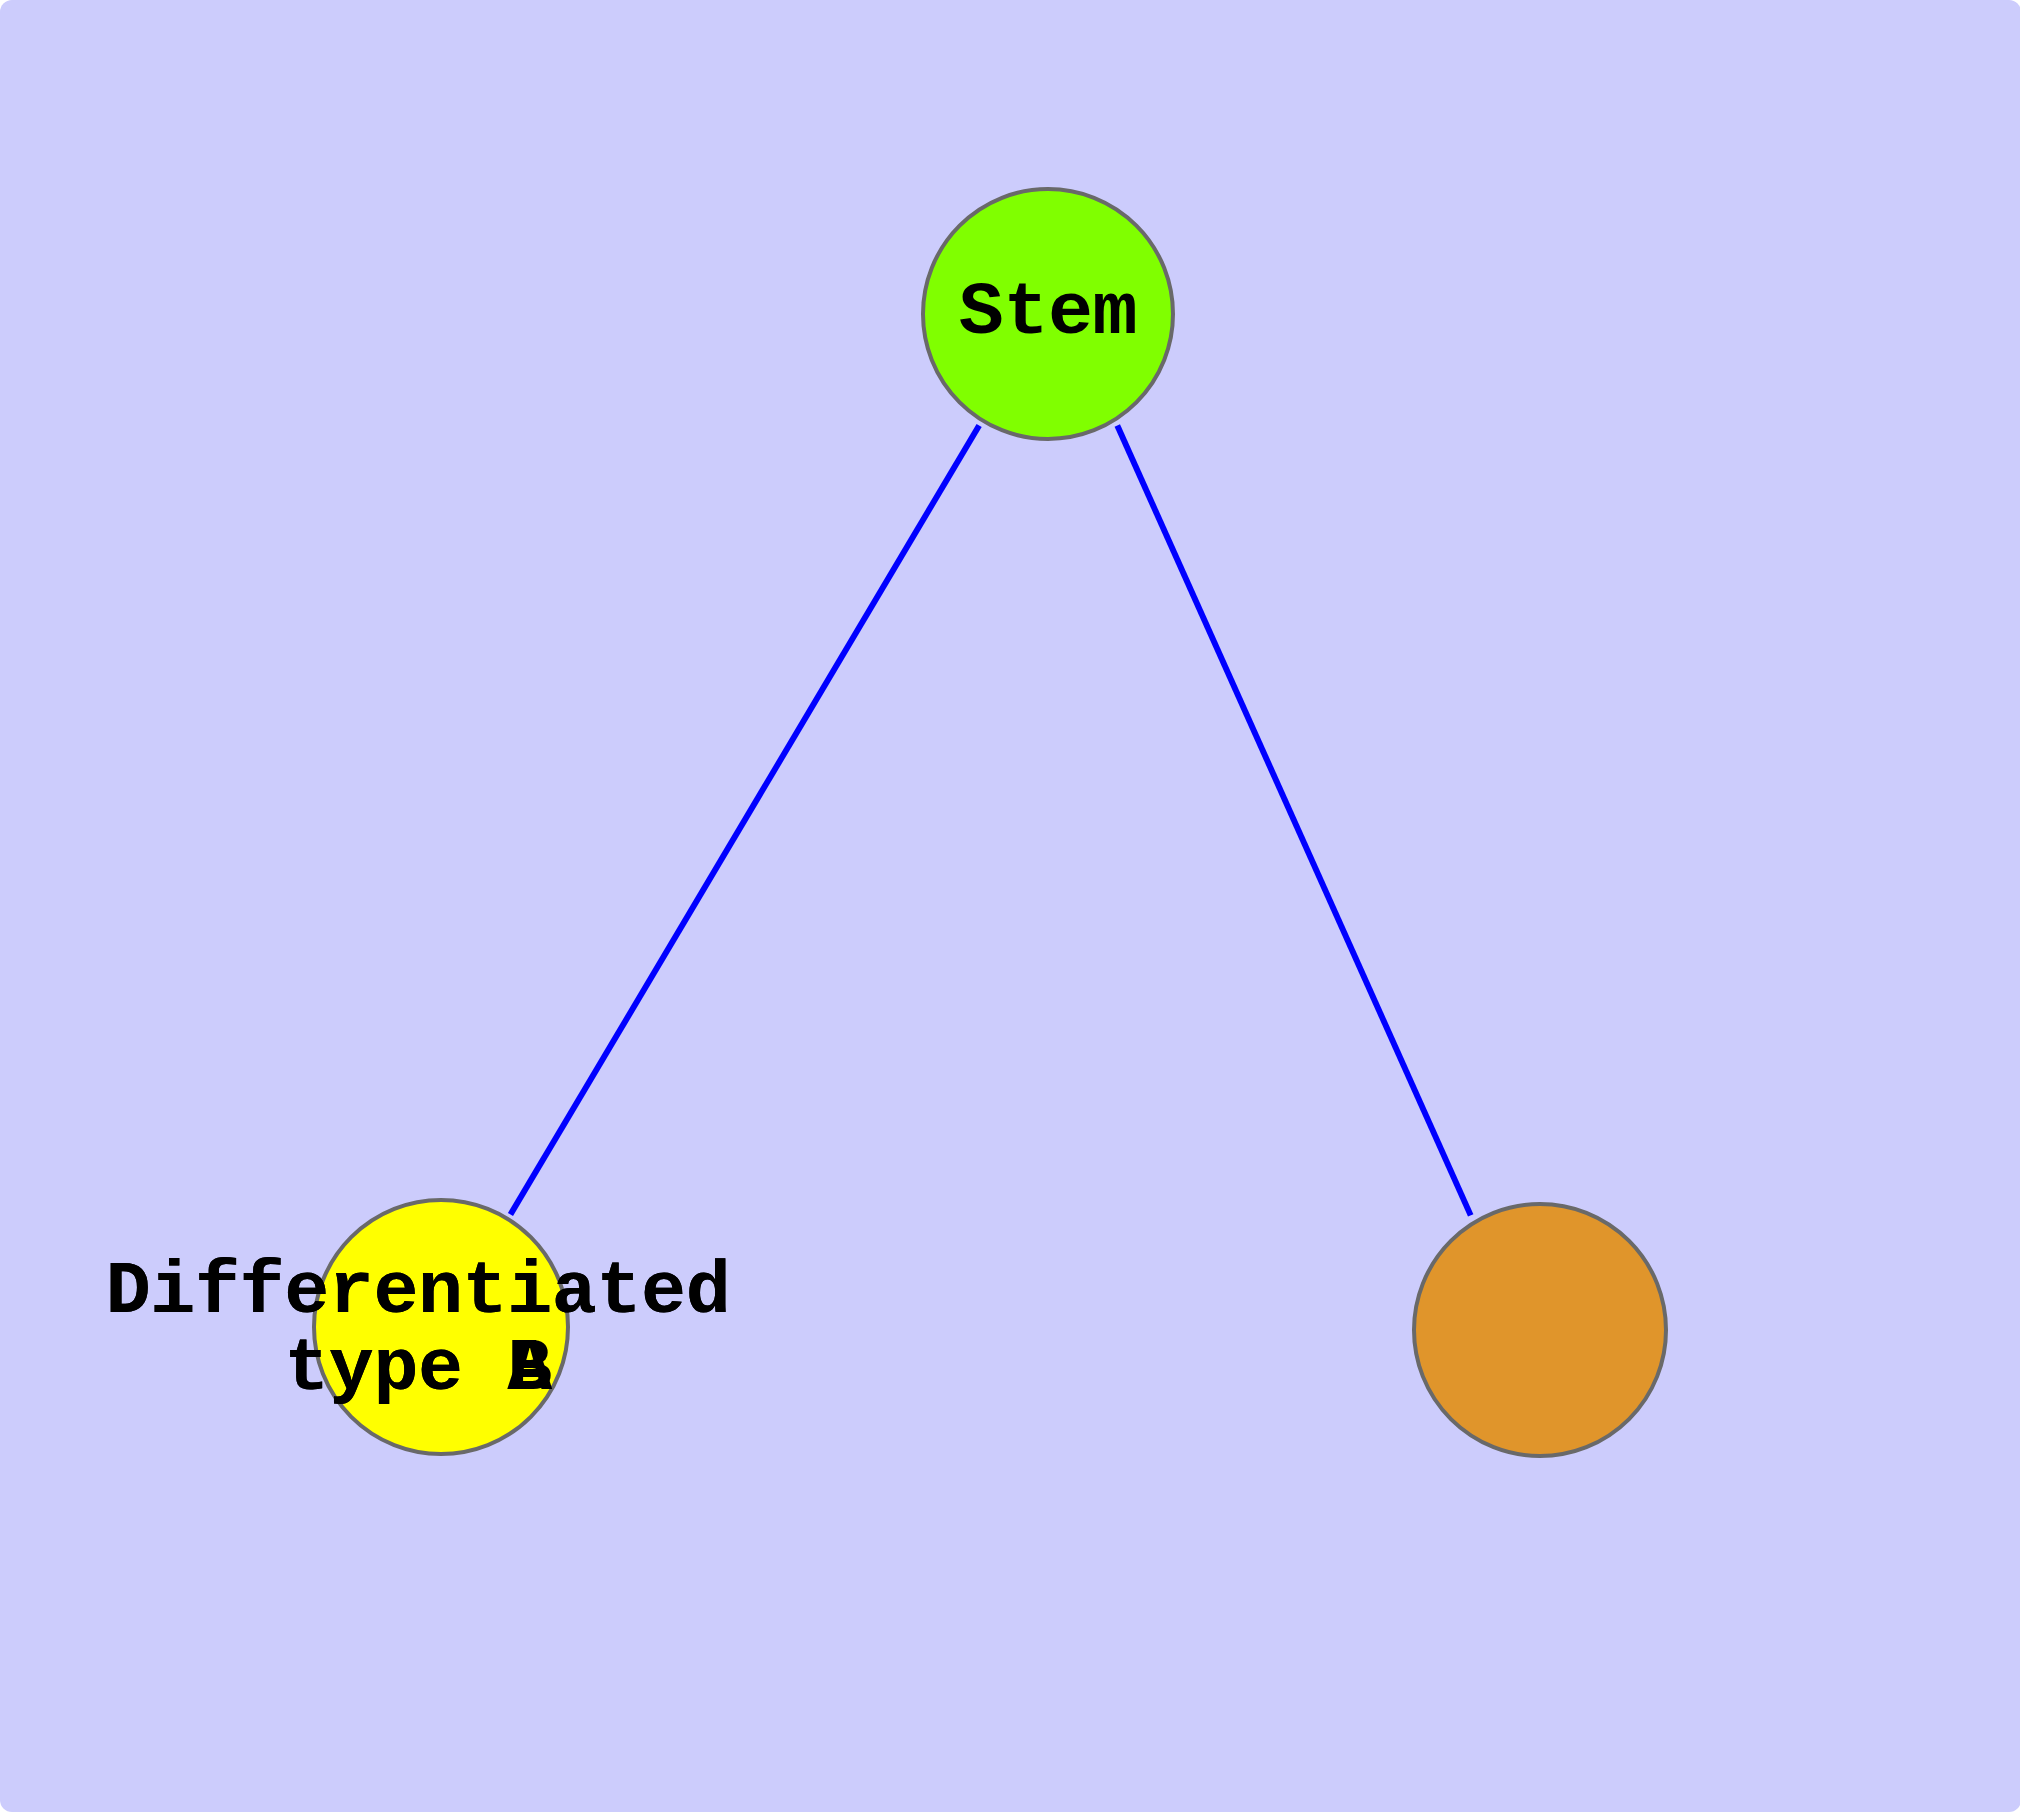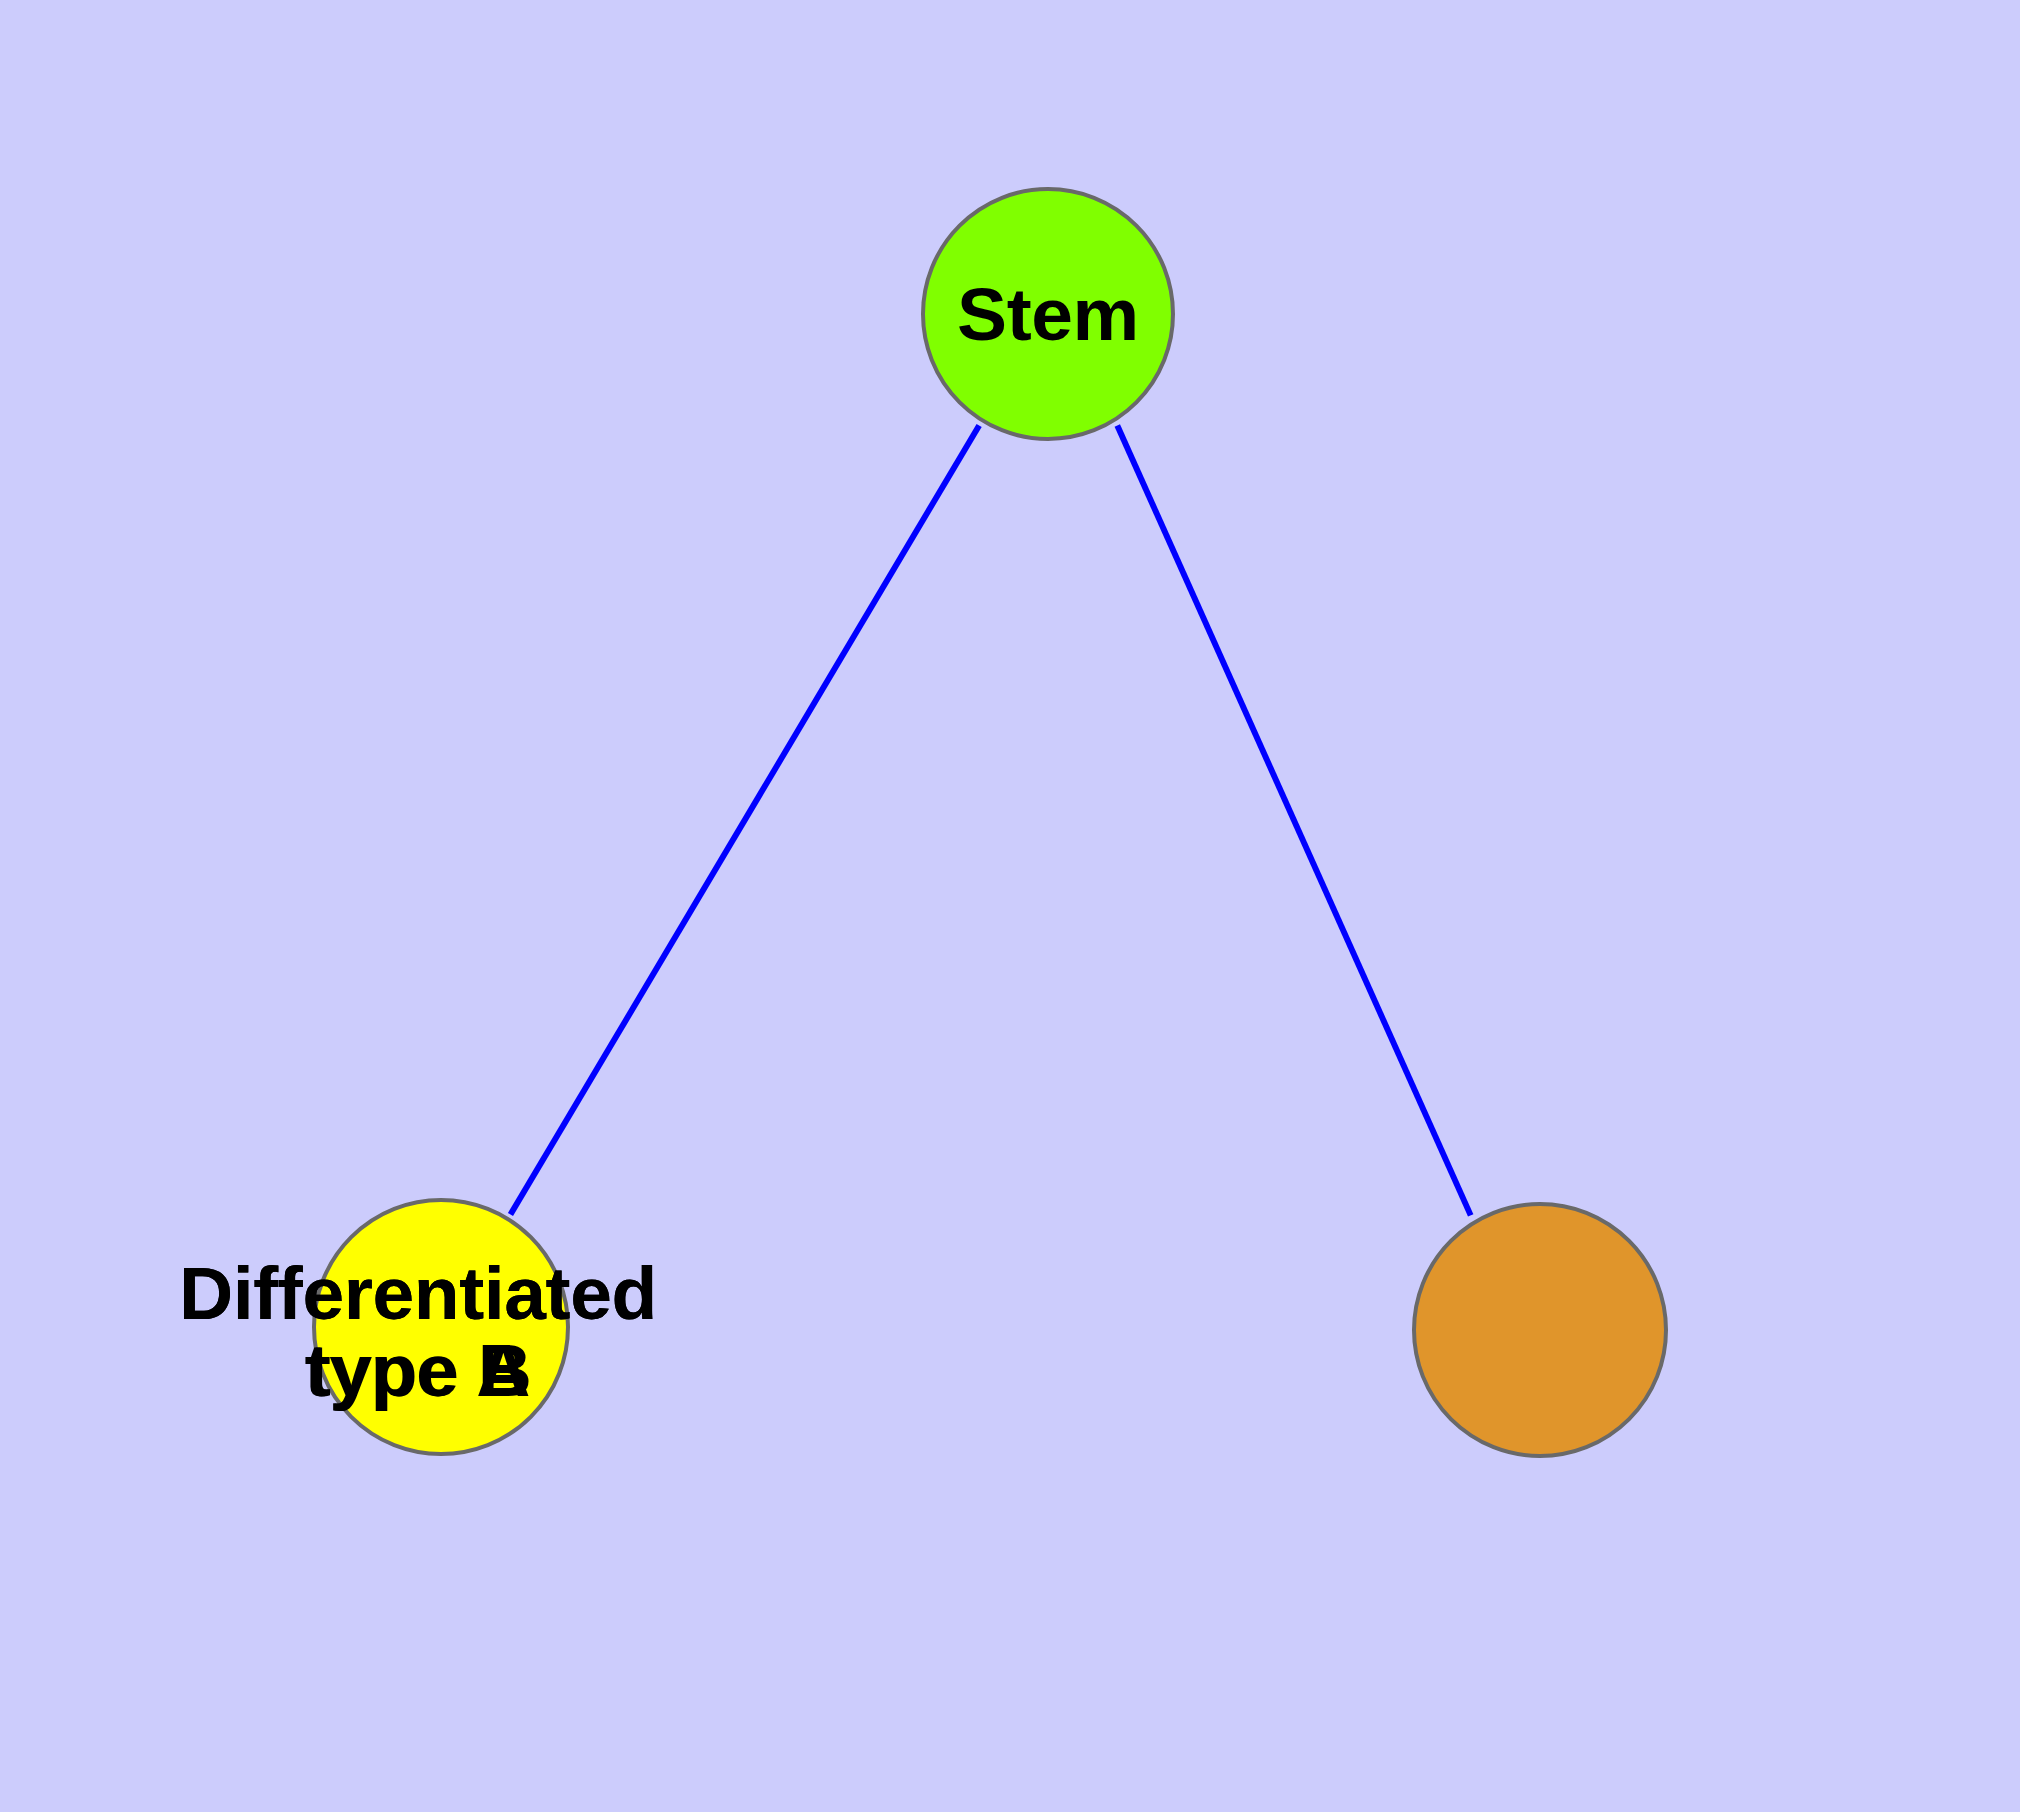--- a/index.html
+++ b/index.html
@@ -7,21 +7,22 @@
     padding: 0;
     background: #ffffff;
   }
 
   #canvas {
     position: relative;
     width: 2021px;
     height: 1812px;
     overflow: hidden;
     background: #ccccfc;
-    font-family: Liberation Sans, sans-serif;
+    font-family: Liberation Mono, monospace;
+    border-radius: 12px;
   }
 
   
   #edge-layer {
     position: absolute;
     inset: 0;
     width: 2021px;
     height: 1812px;
     z-index: 1;
   }

